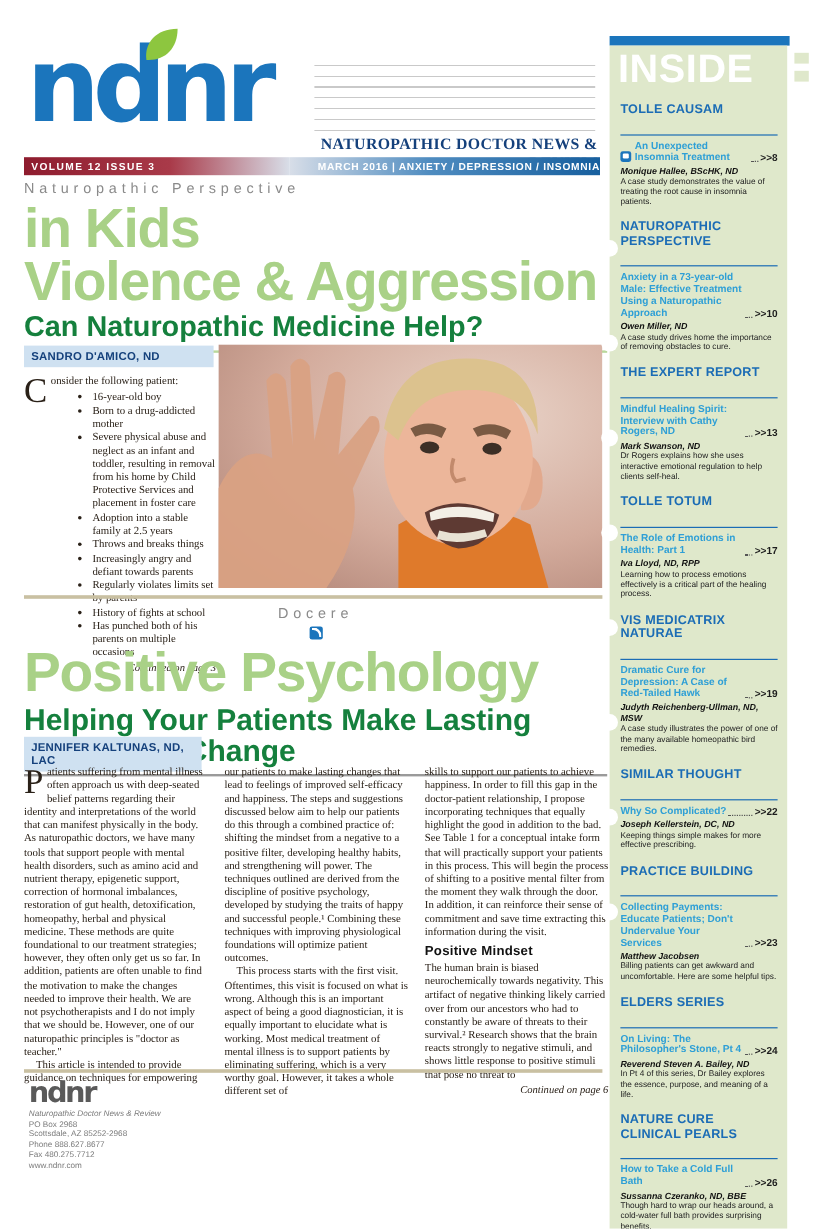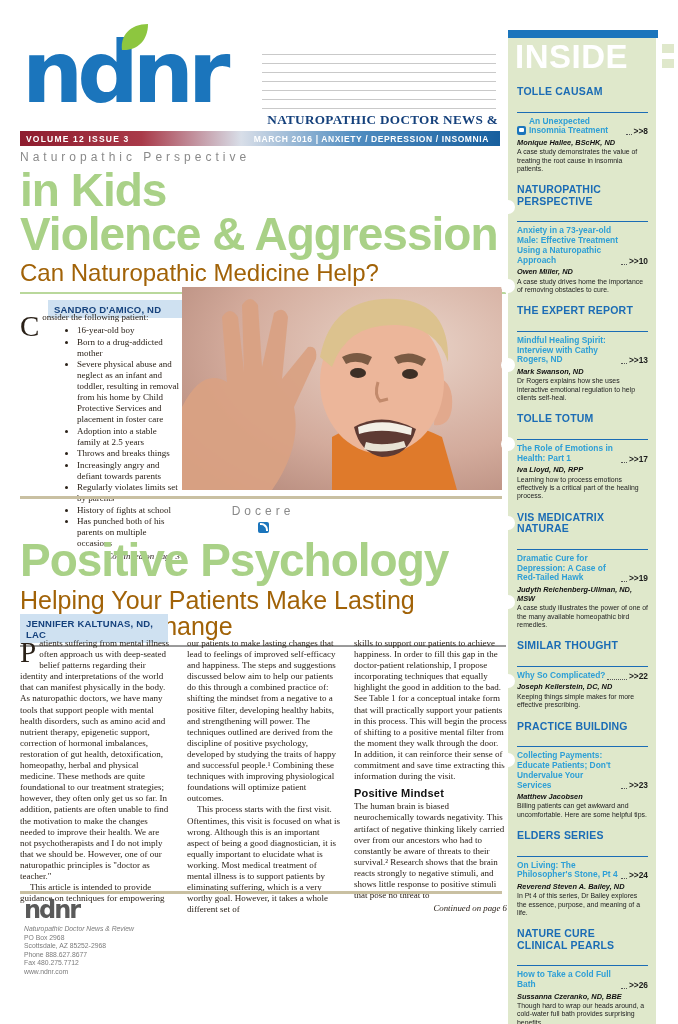--- a/index.html
+++ b/index.html
@@ -13,32 +13,32 @@
                color:#1b75bc; letter-spacing:-6px; }
   .logo-leaf { position:absolute; left:96px; top:-4px; width:34px; height:30px; }
   #mast-lines { position:absolute; left:262px; top:54px; width:234px; height:56px;
     background:repeating-linear-gradient(to bottom, #c9c9c9 0 1px, #fff 1px 9px); }
   #mast-pub { position:absolute; left:262px; top:112px; width:236px; text-align:right;
     font-family:"Liberation Serif", serif; font-weight:700; font-size:13.2px; color:#15417c; letter-spacing:.3px; }
   #bars { position:absolute; left:20px; top:131px; width:480px; height:15px; display:flex; }
   #bar-red { width:46%; background:linear-gradient(90deg,#8e1c2e 0%, #a93a49 55%, #d8dee8 100%);
     color:#fff; font-size:8.5px; font-weight:700; letter-spacing:1.2px; padding:3px 0 0 6px; }
   #bar-blue { width:54%; background:linear-gradient(90deg,#d8dee8 0%, #4f8cc0 45%, #175f9e 100%);
-    color:#fff; font-size:8.5px; font-weight:700; letter-spacing:.6px; text-align:right; padding:3px 11px 0 0; }
+    color:#fff; font-size:8.5px; font-weight:700; letter-spacing:.6px; text-align:right; padding:3px 0 0 0; }
 
   
   #a1 { position:absolute; left:20px; top:150px; width:486px; }
   .kicker { font-size:12px; color:#8a8a8a; letter-spacing:4px; font-weight:400; }
   .headline { font-weight:800; color:#a9d187; font-size:46px; line-height:44px; letter-spacing:-1px; margin-top:4px; }
-  .subhead { font-weight:400; color:#a16207; font-size:24px; line-height:26px; margin-top:4px; }
+  .subhead { font-weight:700; color:#15803d; font-size:24px; line-height:26px; margin-top:4px; }
   .rule-green { border:none; border-top:2px solid #b9d89b; margin-top:6px; }
   .rule-gray  { border:none; border-top:2px solid #9a9a9a; margin-top:6px; }
   .byline { position:absolute; background:#cfe1f1; color:#15417c; font-weight:700; font-size:9.5px;
             padding:4px 6px 3px 6px; letter-spacing:.2px; }
-  #a1-byline { left:20px; top:300px; width:158px;margin-left:28px; }
+  #a1-byline { left:20px; top:288px; width:158px; }
   #a1-body { position:absolute; left:20px; top:312px; width:160px;
     font-family:"Liberation Serif", serif; font-size:9px; line-height:11px; color:#2a2118; }
   .dropcap { float:left; font-size:29px; line-height:24px; padding:2px 3px 0 0; font-family:"Liberation Serif", serif; }
   #a1-body ul { margin-top:2px; padding-left:11px; }
   #a1-body li { margin-bottom:.5px;margin-left:46px; }
   .continued { font-family:"Liberation Serif", serif; font-style:italic; font-size:8.8px; color:#2a2118;
                text-align:right; margin-top:2px; }
   #a1-photo { position:absolute; left:182px; top:287px; width:320px; height:203px; }
   .rule-tan { position:absolute; height:3px; background:#c9c0a2; }
   #rule-mid { left:20px; top:496px; width:482px; }

